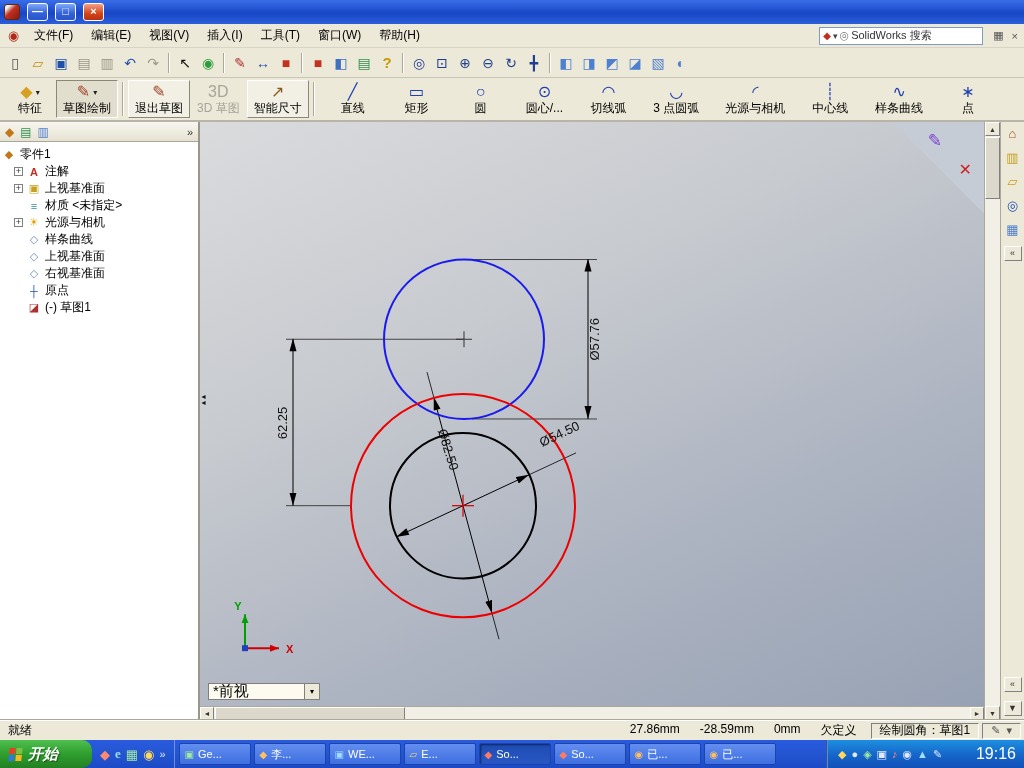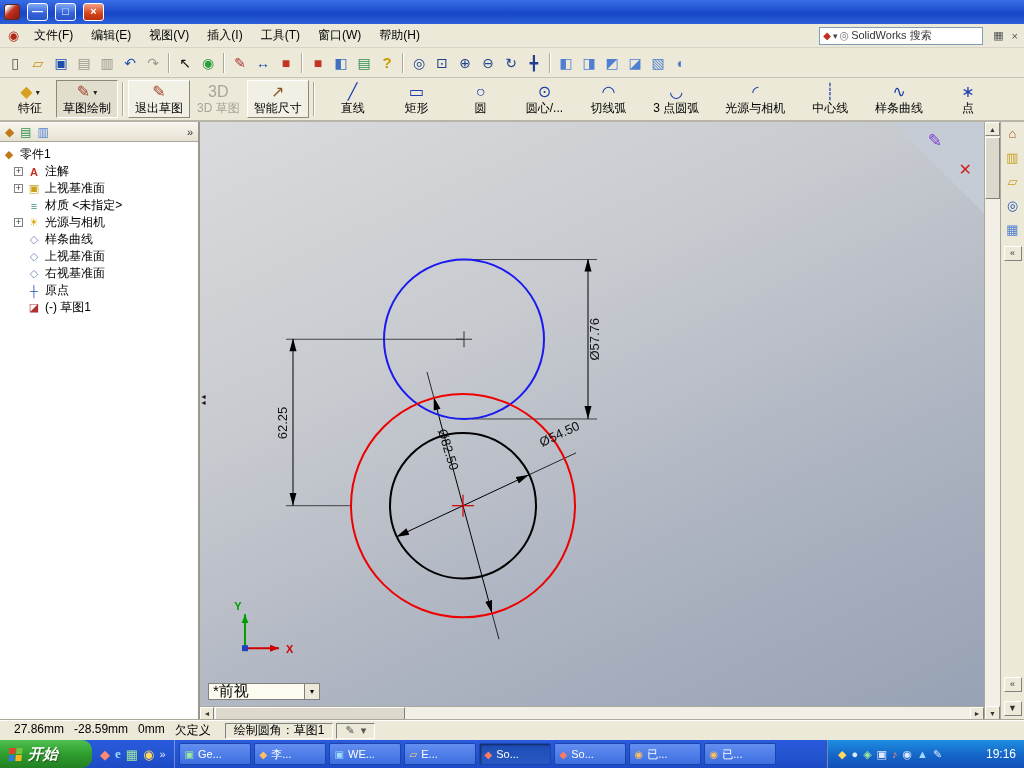--- a/index.html
+++ b/index.html
@@ -122,21 +122,21 @@
 [data-name="file-explorer-icon"]{color:#c8a020}
 [data-name="rail-search-icon"]{color:#1f4fae}
 [data-name="view-palette-icon"]{color:#4f7fd0}
 .railbtn{width:18px;height:15px;background:#ECE9D8;border:1px solid;border-color:#fff #808080 #808080 #fff;
   font-size:9px;line-height:13px;text-align:center;color:#333}
 .rail .spring{flex:1}
 
 
 .statusbar{flex:0 0 20px;display:flex;align-items:center;background:#ECE9D8;border-top:1px solid #fff;box-shadow:0 -1px 0 #aca899;font-size:12px}
 .smsg{flex:1;padding:0 8px}
-.coords{display:flex;gap:10px;padding:0 14px;white-space:nowrap}
+.coords{display:flex;gap:20px;padding:0 14px;white-space:nowrap}
 .scell{height:16px;display:flex;align-items:center;padding:0 8px;margin-right:3px;border:1px solid;border-color:#808080 #fff #fff #808080;white-space:nowrap}
 .sicons{gap:6px;font-size:11px;color:#555}
 
 
 .taskbar{flex:0 0 28px;display:flex;align-items:stretch;background:linear-gradient(#2A5ADE,#2456D2 45%,#1D4AC6);overflow:hidden}
 .start{flex:0 0 92px;display:flex;align-items:center;gap:6px;padding:0 14px 0 8px;
   background:linear-gradient(#4FBF4F,#2E9E2E 50%,#238023);border-radius:0 10px 10px 0;
   color:#fff;font-weight:bold;font-style:italic;font-size:15px;text-shadow:1px 1px 1px rgba(0,0,0,.4)}
 .winlogo{width:14px;height:14px;display:flex;flex-wrap:wrap;transform:skewX(-6deg)}
 .winlogo span{width:6px;height:6px;margin:0.5px}
@@ -152,21 +152,21 @@
 .tbtn.active{background:linear-gradient(#1E4CB4,#2858C4);box-shadow:inset 1px 1px 2px rgba(0,0,0,.5)}
 .tbtn .ico{font-size:10px}
 .tbtn:nth-child(1) .ico{color:#9fe8a0}.tbtn:nth-child(2) .ico{color:#ffc060}
 .tbtn:nth-child(3) .ico{color:#9fdcff}.tbtn:nth-child(4) .ico{color:#ffd860}
 .tbtn:nth-child(5) .ico,.tbtn:nth-child(6) .ico{color:#ff7a60}
 .tbtn:nth-child(7) .ico,.tbtn:nth-child(8) .ico{color:#ffc060}
 .tray{flex:0 0 198px;display:flex;align-items:center;gap:5px;padding:0 8px 0 10px;
   background:linear-gradient(#1D8FE0,#1565C8 55%,#1150B8);border-left:2px groove #5a8ae0;color:#fff}
 .trayico{font-size:11px;color:#dfe8ff}
 .tray .c1{color:#ffd860}.tray .c3{color:#9fe8a0}.tray .c5{color:#ff8a70}.tray .c7{color:#9fdcff}
-.clock{margin-left:auto;font-size:12px}
+.clock{margin-left:auto;font-size:16px}
 </style>
 </head>
 <body>
 
 <div class="app" data-name="solidworks-window">
 
   <div class="titlebar" data-name="titlebar">
     <span class="appicon" data-name="app-logo-icon"></span>
     <span class="winbtn" data-name="minimize-button">—</span>
     <span class="winbtn" data-name="restore-button">□</span>
@@ -453,20 +453,21 @@
       <span class="railico" data-name="rail-search-icon">◎</span>
       <span class="railico" data-name="view-palette-icon">▦</span>
       <span class="railbtn" data-name="collapse-pane-button">«</span>
       <span class="spring"></span>
       <span class="railbtn" data-name="collapse-pane-button">«</span>
       <span class="railbtn" data-name="rail-scroll-down-button">▼</span>
     </div>
   </div>
 
   <div class="statusbar" data-name="statusbar">
+    <span class="smsg" data-name="status-message">就绪</span>
     <span class="coords" data-name="pointer-coordinates">
       <span data-name="coord-x">27.86mm</span>
       <span data-name="coord-y">-28.59mm</span>
       <span data-name="coord-z">0mm</span>
       <span data-name="constraint-state">欠定义</span>
     </span>
     <span class="scell" data-name="editing-status">绘制圆角：草图1</span>
     <span class="scell sicons" data-name="status-icons">
       <span data-name="status-sketch-icon">✎</span>
       <span data-name="status-caret-icon">▾</span>

